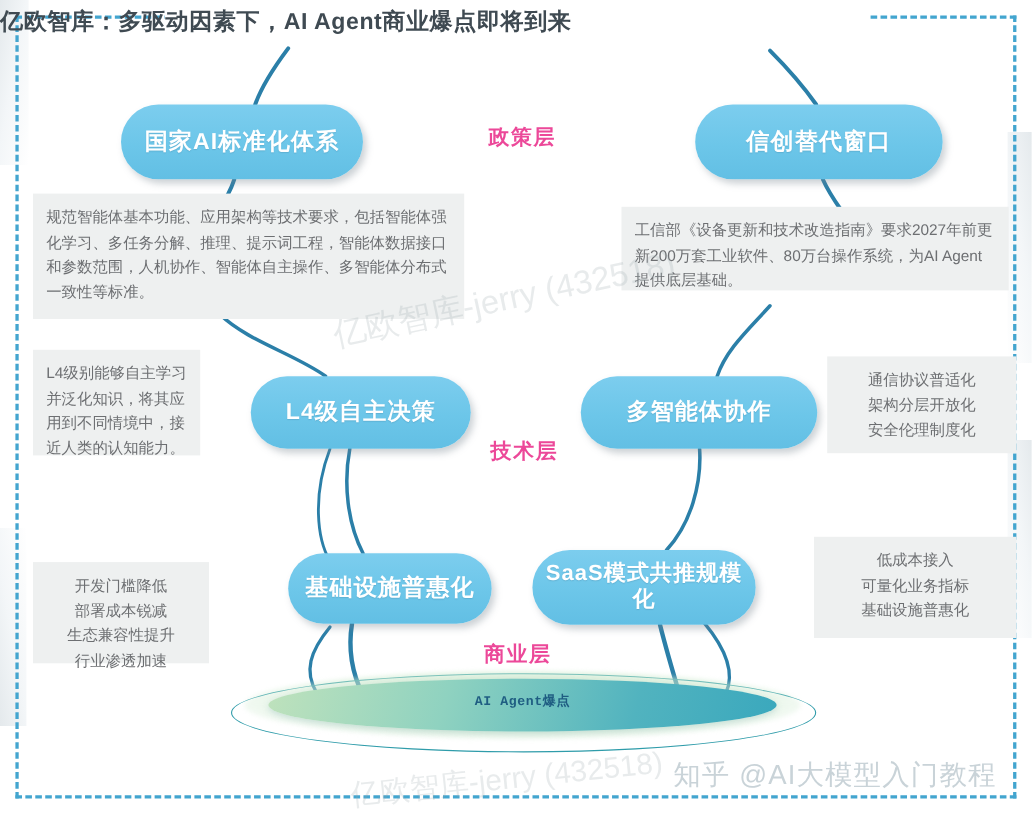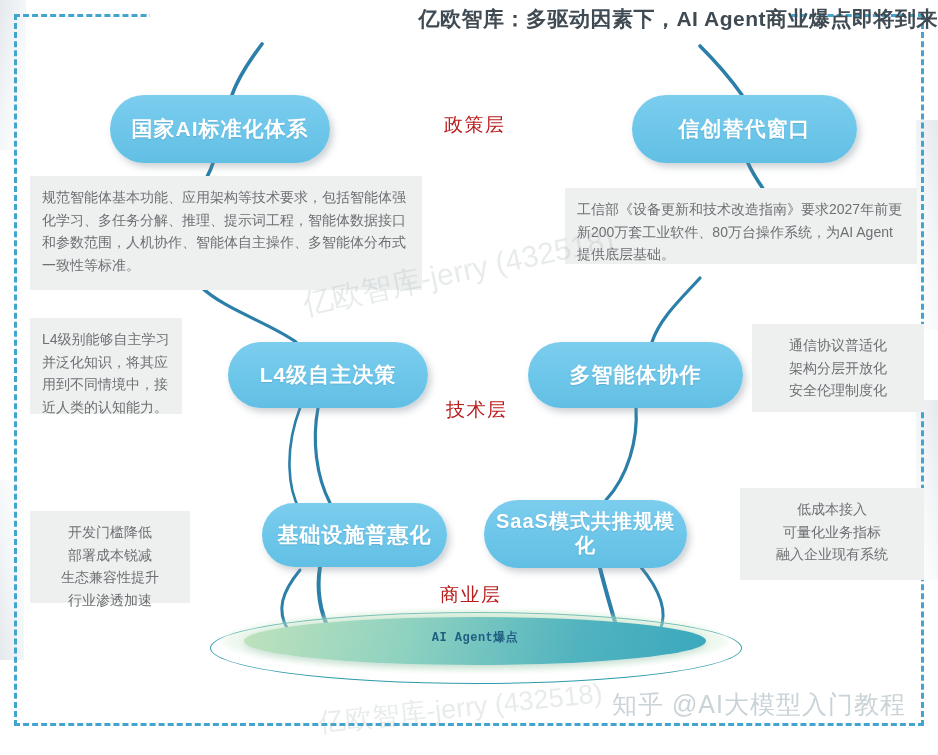--- a/index.html
+++ b/index.html
@@ -35,21 +35,21 @@
     height: 28px;
     background: #ffffff;
   }
 
   
   #title {
     position: absolute;
     left: 0;
     top: 5px;
     width: 938px;
-    text-align: right;
+    text-align: left;
     font-size: 21px;
     font-weight: bold;
     color: #3f4a52;
     letter-spacing: 0.5px;
     white-space: nowrap;
   }
 
   
   .corner-wedge {
     position: absolute;
@@ -114,23 +114,23 @@
   #note-standard  { left: 30px;  top: 176px; width: 392px; height: 114px; }
   #note-xinchuang { left: 565px; top: 188px; width: 352px; height: 76px;  }
   #note-l4        { left: 30px;  top: 318px; width: 152px; height: 96px;  }
   #note-tech-r    { left: 752px; top: 324px; width: 172px; height: 88px;  }
   #note-biz-l     { left: 30px;  top: 488px; width: 160px; height: 92px;  }
   #note-biz-r     { left: 740px; top: 488px; width: 184px; height: 92px;  }
 
   
   .layer-label {
     position: absolute;
-    color: #b91c1c;
+    color: #ec4899;
     font-size: 19px;
-    font-weight: normal;
+    font-weight: bold;
     letter-spacing: 1.5px;
     white-space: nowrap;
   }
   #layer-policy   { left: 444px; top: 112px; }
   #layer-tech     { left: 446px; top: 357px; margin-top: 40px; }
   #layer-business { left: 440px; top: 582px; }
 
   
   #ellipse-outer {
     position: absolute;
@@ -250,21 +250,21 @@
 <div class="note" id="note-l4">L4级别能够自主学习并泛化知识，将其应用到不同情境中，接近人类的认知能力。</div>
 <div class="note center" id="note-tech-r" style="white-space:pre-line;">通信协议普适化
 架构分层开放化
 安全伦理制度化</div>
 <div class="note center" id="note-biz-l" style="white-space:pre-line;margin-top:23px;">开发门槛降低
 部署成本锐减
 生态兼容性提升
 行业渗透加速</div>
 <div class="note center" id="note-biz-r" style="white-space:pre-line;">低成本接入
 可量化业务指标
-融入企业现有系统</div>
+基础设施普惠化</div>
 
 <div class="layer-label" id="layer-policy">政策层</div>
 <div class="layer-label" id="layer-tech">技术层</div>
 <div class="layer-label" id="layer-business">商业层</div>
 
 <div id="ellipse-outer"></div>
 <div id="ellipse-glow"></div>
 <div id="ellipse-main"></div>
 <div id="outcome-label">AI Agent爆点</div>
 

